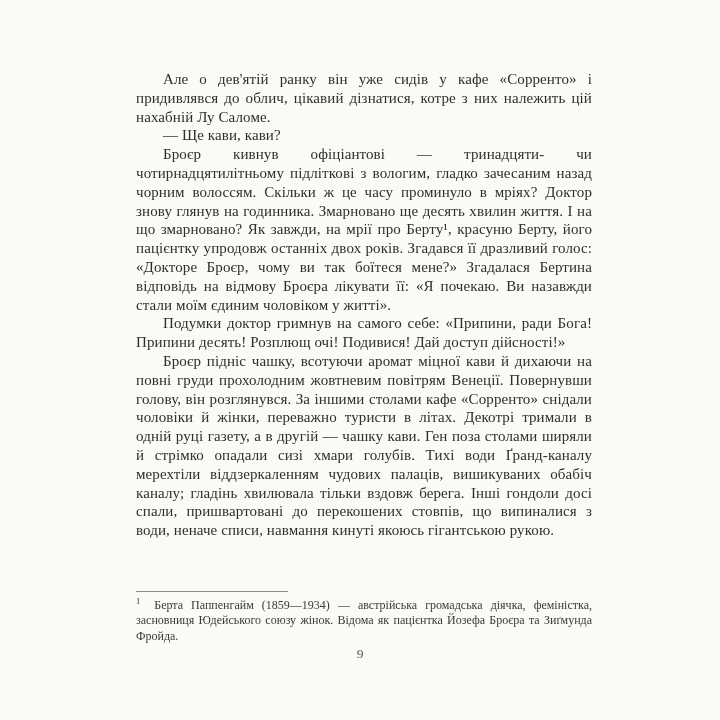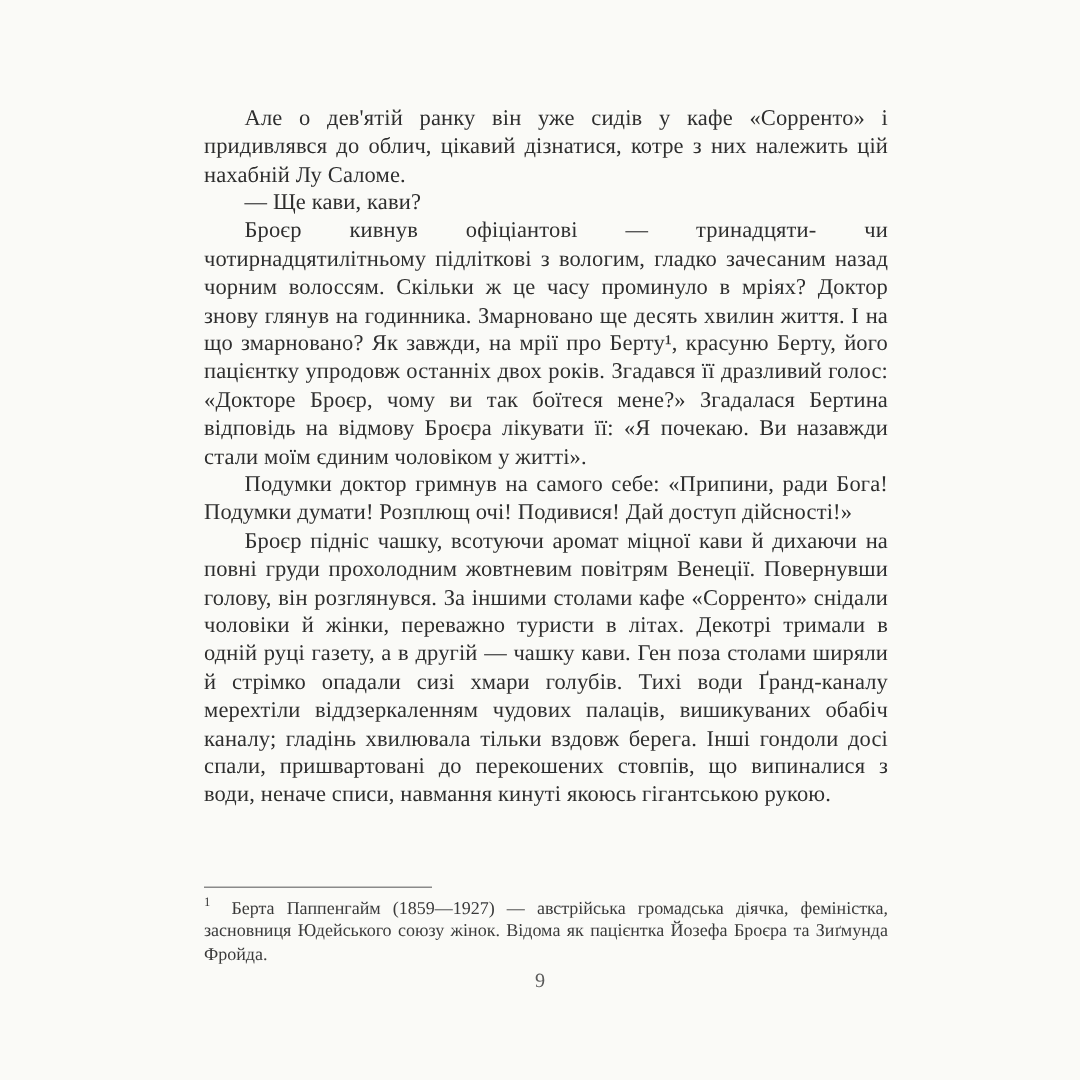--- a/index.html
+++ b/index.html
@@ -70,26 +70,26 @@
 </style>
 </head>
 <body>
 
 <div class="page">
 
   <div class="text-block">
     <p>Але о дев'ятій ранку він уже сидів у кафе «Сорренто» і придивлявся до облич, цікавий дізнатися, котре з них належить цій нахабній Лу Саломе.</p>
     <p>— Ще кави, кави?</p>
     <p>Броєр кивнув офіціантові — тринадцяти- чи чотирнадцятилітньому підліткові з вологим, гладко зачесаним назад чорним волоссям. Скільки ж це часу проминуло в мріях? Доктор знову глянув на годинника. Змарновано ще десять хвилин життя. І на що змарновано? Як завжди, на мрії про Берту¹, красуню Берту, його пацієнтку упродовж останніх двох років. Згадався її дразливий голос: «Докторе Броєр, чому ви так боїтеся мене?» Згадалася Бертина відповідь на відмову Броєра лікувати її: «Я почекаю. Ви назавжди стали моїм єдиним чоловіком у житті».</p>
-    <p>Подумки доктор гримнув на самого себе: «Припини, ради Бога! Подумки думати! Розплющ очі! Подивися! Дай доступ дійсності!»</p>
+    <p>Подумки доктор гримнув на самого себе: «Припини, ради Бога! Припини десять! Розплющ очі! Подивися! Дай доступ дійсності!»</p>
     <p>Броєр підніс чашку, всотуючи аромат міцної кави й дихаючи на повні груди прохолодним жовтневим повітрям Венеції. Повернувши голову, він розглянувся. За іншими столами кафе «Сорренто» снідали чоловіки й жінки, переважно туристи в літах. Декотрі тримали в одній руці газету, а в другій — чашку кави. Ген поза столами ширяли й стрімко опадали сизі хмари голубів. Тихі води Ґранд-каналу мерехтіли віддзеркаленням чудових палаців, вишикуваних обабіч каналу; гладінь хвилювала тільки вздовж берега. Інші гондоли досі спали, пришвартовані до перекошених стовпів, що випиналися з води, неначе списи, навмання кинуті якоюсь гігантською рукою.</p>
   </div>
 
   <div class="footnote-area">
     <div class="footnote-rule"></div>
     <div class="footnote">
-      <span class="fn-marker">1</span><span>Берта Паппенгайм (1859—1927) — австрійська громадська діячка, феміністка, засновниця Юдейського союзу жінок. Відома як пацієнтка Йозефа Броєра та Зиґмунда Фройда.</span>
+      <span class="fn-marker">1</span><span>Берта Паппенгайм (1859—1934) — австрійська громадська діячка, феміністка, засновниця Юдейського союзу жінок. Відома як пацієнтка Йозефа Броєра та Зиґмунда Фройда.</span>
     </div>
   </div>
 
   <div class="page-number">9</div>
 
 </div>
 
 </body></html>

